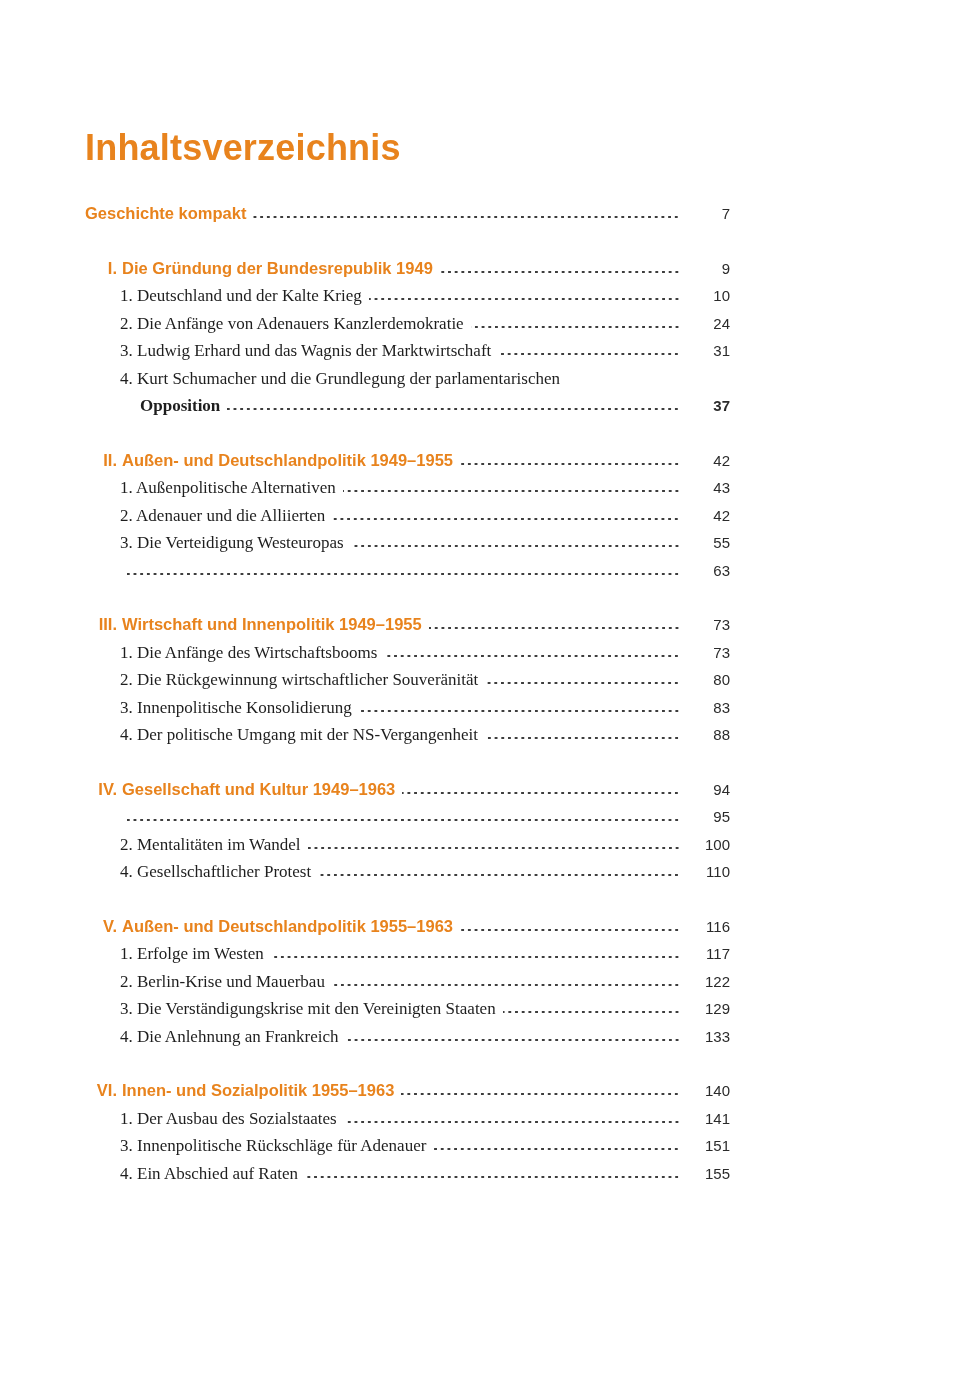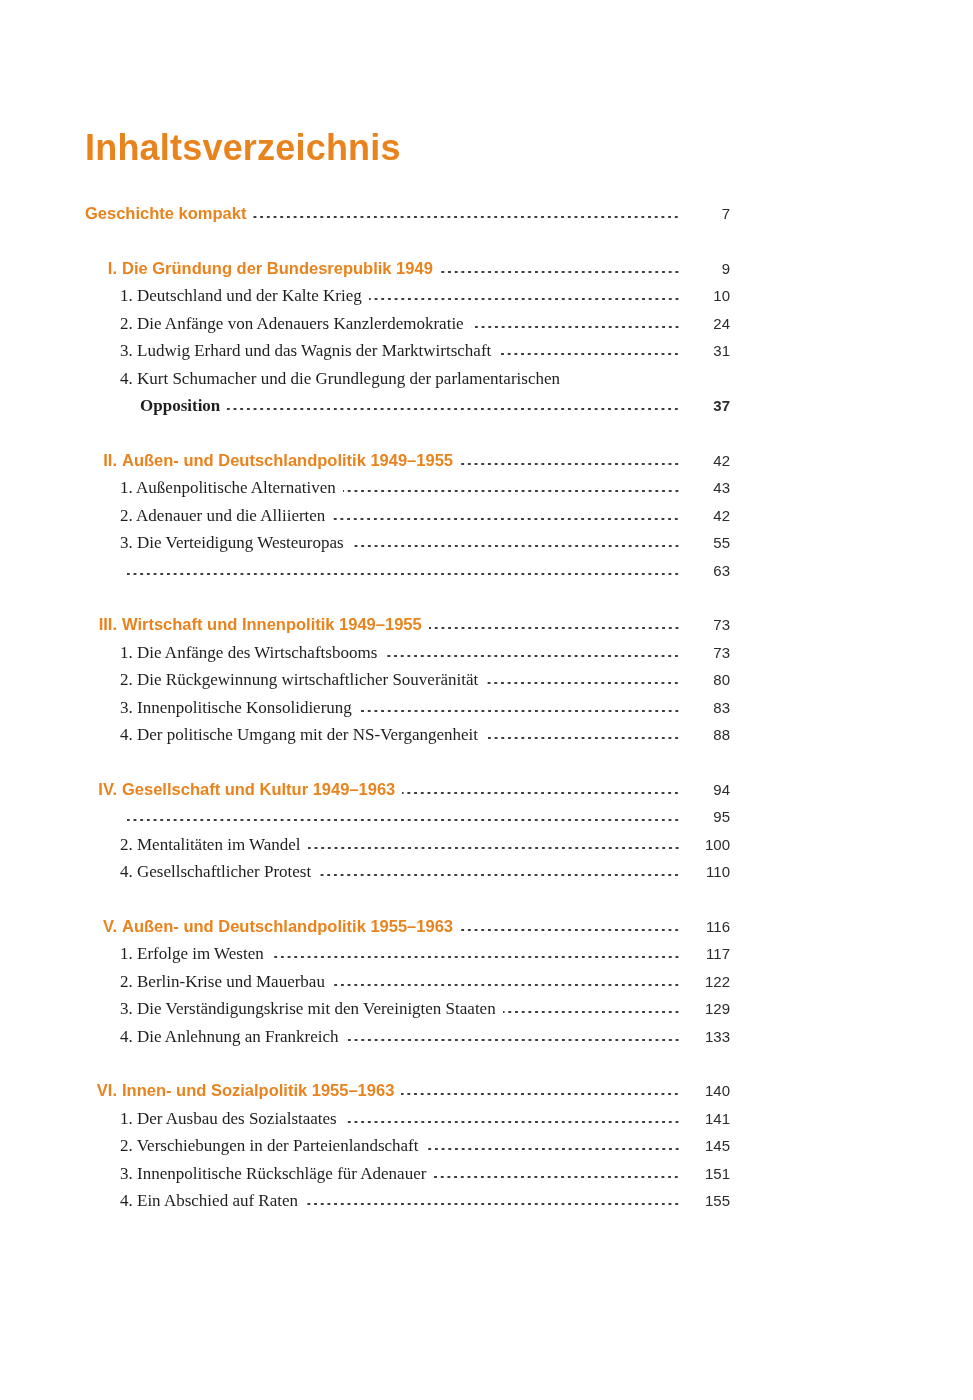--- a/index.html
+++ b/index.html
@@ -238,25 +238,20 @@
       <span class="dots"></span>
       <span class="pnum">140</span>
     </div>
     <div>
   <div class="row item">
     <span class="label">1. Der Ausbau des Sozialstaates</span>
     <span class="dots"></span>
     <span class="pnum">141</span>
   </div>
 
-  <div class="row item">
-    <span class="label">2. Verschiebungen in der Parteienlandschaft</span>
-    <span class="dots"></span>
-    <span class="pnum">145</span>
-  </div>
 
   <div class="row item">
     <span class="label">3. Innenpolitische Rückschläge für Adenauer</span>
     <span class="dots"></span>
     <span class="pnum">151</span>
   </div>
 
   <div class="row item">
     <span class="label">4. Ein Abschied auf Raten</span>
     <span class="dots"></span>

